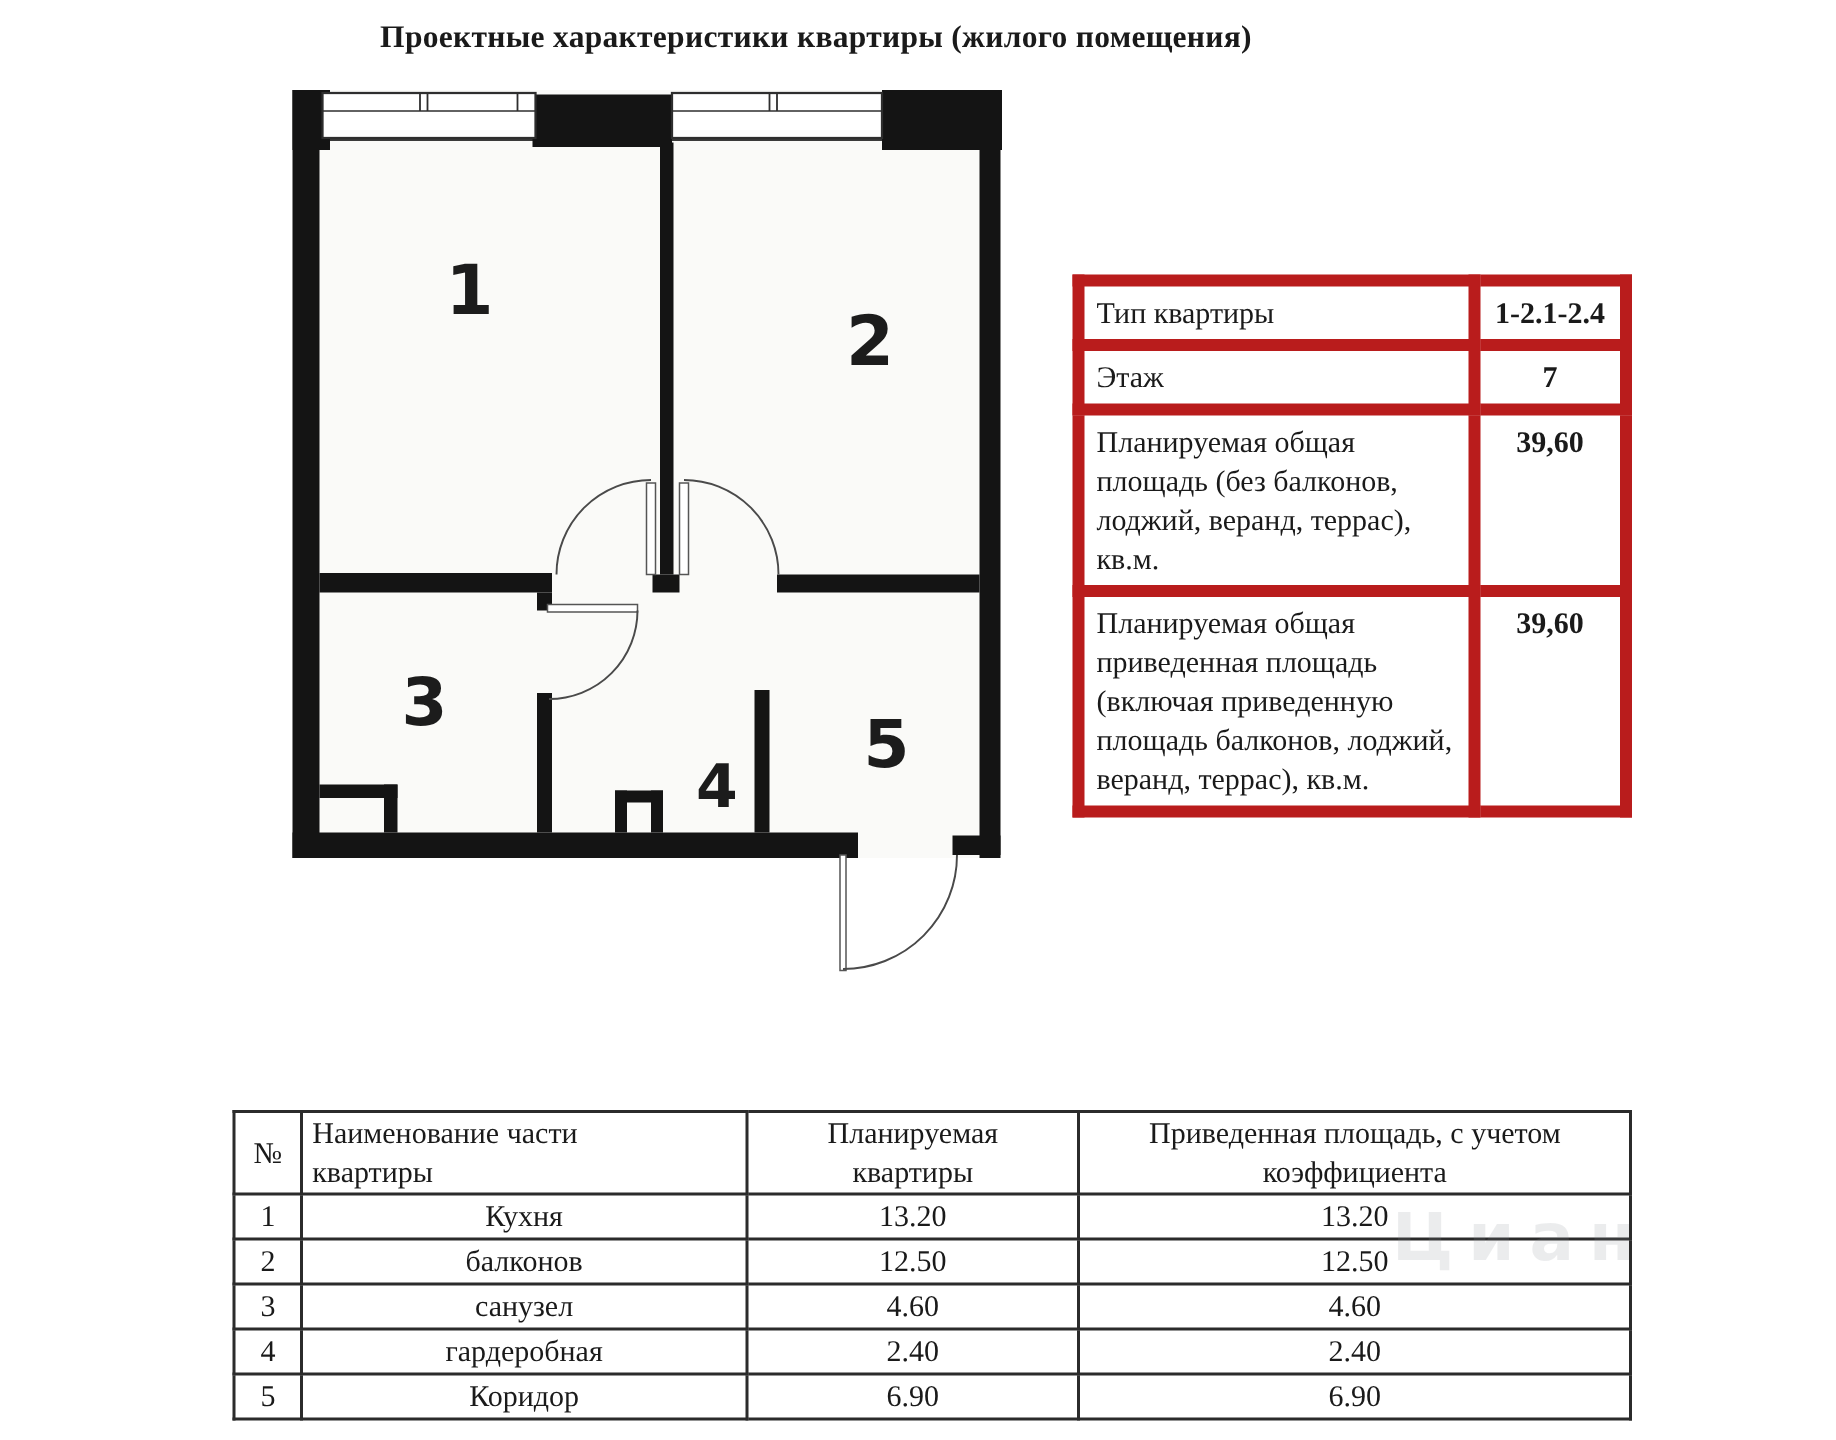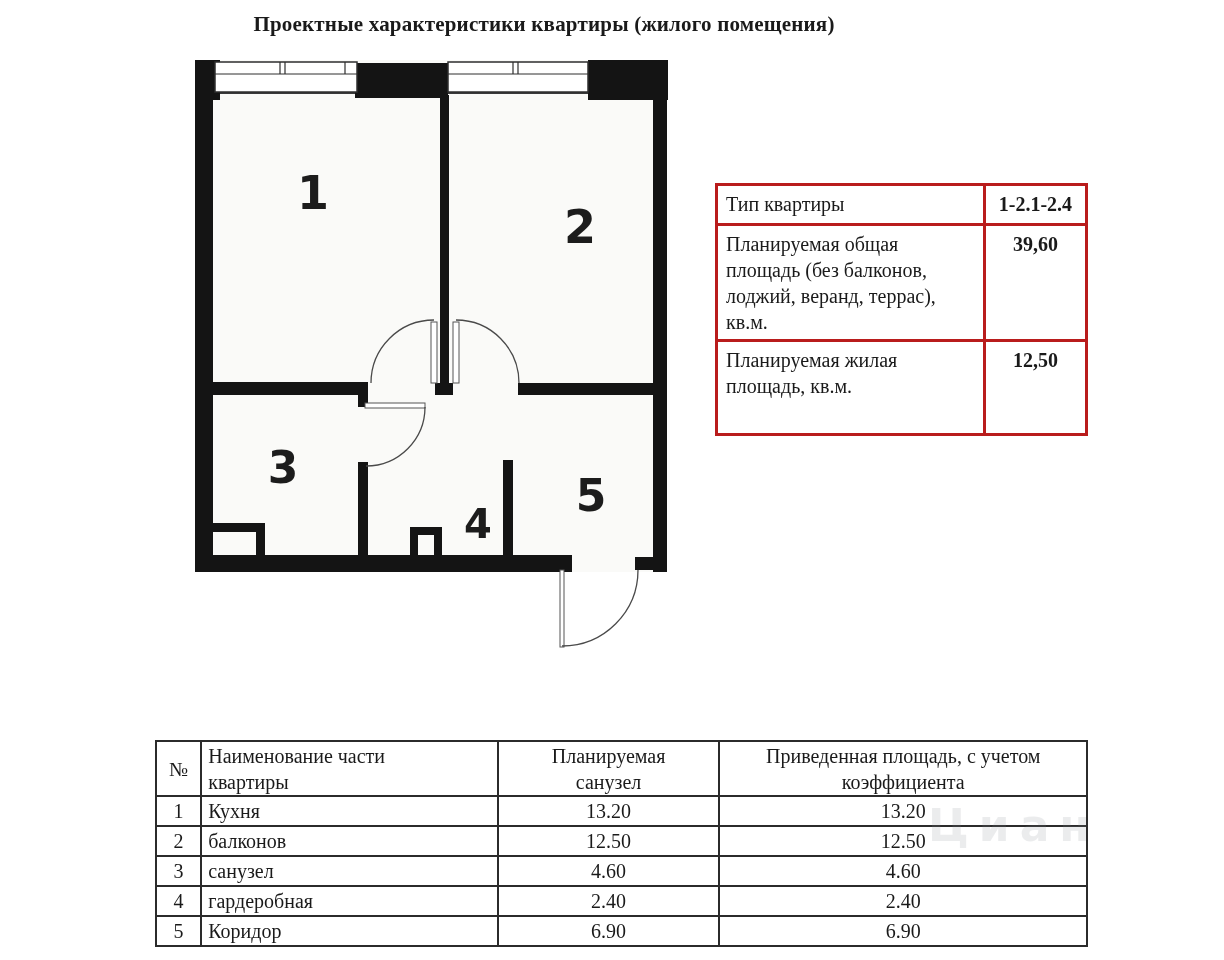--- a/index.html
+++ b/index.html
@@ -11,41 +11,41 @@
          font-size:21px;font-weight:bold;letter-spacing:.2px;}
 
   
   .plan{position:absolute;left:185px;top:55px;width:490px;height:610px;}
   .plan svg{display:block;}
   .room-num{font-family:"DejaVu Sans", sans-serif;font-weight:600;fill:#1c1c1c;}
 
   
   .summary-table{position:absolute;left:715px;top:183px;border-collapse:collapse;
                  table-layout:fixed;font-size:20px;line-height:26px;}
-  .summary-table td{border:3px solid #b91c1c;vertical-align:top;padding:5px 8px 4px 8px;}
+  .summary-table td{border:8px solid #b91c1c;vertical-align:top;padding:5px 8px 4px 8px;}
   .summary-table td.s-value{text-align:center;font-weight:bold;padding-left:2px;padding-right:2px;}
   .summary-table tr:nth-child(1){height:40px;}
   .summary-table tr:nth-child(2){height:40px;}
   .summary-table tr:nth-child(3){height:94px;margin-top:44px;}
   .summary-table tr:nth-child(4){height:146px;}
   .summary-table tr:nth-child(5){height:70px;}
 
   
   .rooms-table{position:absolute;left:155px;top:740px;border-collapse:collapse;
                table-layout:fixed;font-size:20px;line-height:26px;}
   .rooms-table th,.rooms-table td{border:2px solid #2b2b2b;padding:0 6px;}
   .rooms-table thead tr{height:55px;}
   .rooms-table tbody tr{height:30px;}
   .rooms-table th{font-weight:normal;vertical-align:middle;}
   .th-name{text-align:left;padding-left:12px;margin-left:15px;}
   .th-name .wrap{display:block;max-width:210px;}
   .th-planned .wrap{display:inline-block;max-width:140px;}
   .th-reduced .wrap{display:inline-block;max-width:340px;}
   .td-num{text-align:center;}
-  .td-name{text-align:left;padding-left:12px;}
+  .td-name{text-align:center;padding-left:12px;}
   .td-val{text-align:center;}
 
   
   .watermark{position:absolute;left:928px;top:800px;font-family:"DejaVu Sans", sans-serif;
              font-size:44px;font-weight:bold;letter-spacing:10px;color:#8a9097;opacity:.16;
              pointer-events:none;}
 </style>
 </head>
 <body>
 
@@ -138,45 +138,49 @@
     <colgroup>
         <col style="width:313px">
         <col style="width:119px">
       </colgroup>
     <tbody>
       <tr>
         <td class="s-label">Тип квартиры</td>
         <td class="s-value">1-2.1-2.4</td>
       </tr>
       <tr>
+        <td class="s-label">Этаж</td>
+        <td class="s-value">7</td>
+      </tr>
+      <tr>
         <td class="s-label">Планируемая общая площадь (без балконов, лоджий, веранд, террас), кв.м.</td>
         <td class="s-value">39,60</td>
       </tr>
       <tr>
-        <td class="s-label">Планируемая жилая площадь, кв.м.</td>
-        <td class="s-value">12,50</td>
+        <td class="s-label">Планируемая общая приведенная площадь (включая приведенную площадь балконов, лоджий, веранд, террас), кв.м.</td>
+        <td class="s-value">39,60</td>
       </tr>
     </tbody>
   </table>
 
   <table class="rooms-table">
     <colgroup>
       <col style="width:47px">
         <col style="width:320px">
         <col style="width:236px">
         <col style="width:402px">
     </colgroup>
     <thead>
       <tr>
         <th>№</th>
         <th class="th-name">
           <span class="wrap">Наименование части квартиры</span>
         </th>
         <th class="th-planned">
-          <span class="wrap">Планируемая санузел</span>
+          <span class="wrap">Планируемая квартиры</span>
         </th>
         <th class="th-reduced">
           <span class="wrap">Приведенная площадь, с учетом коэффициента</span>
         </th>
       </tr>
     </thead>
     <tbody>
       <tr>
         <td class="td-num">1</td>
         <td class="td-name">Кухня</td>

